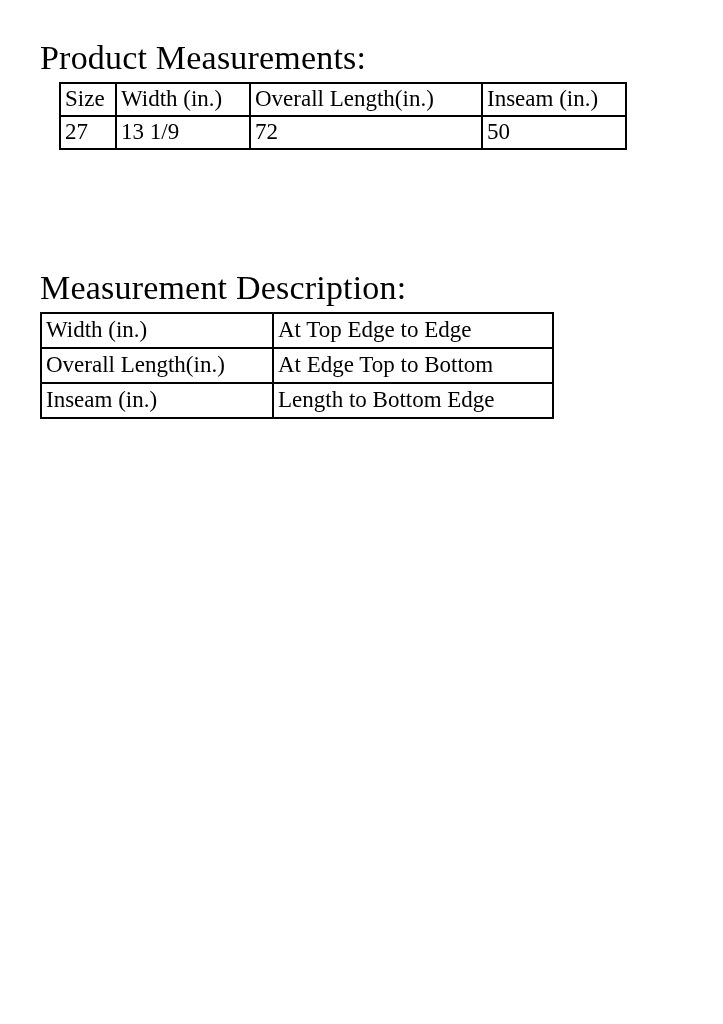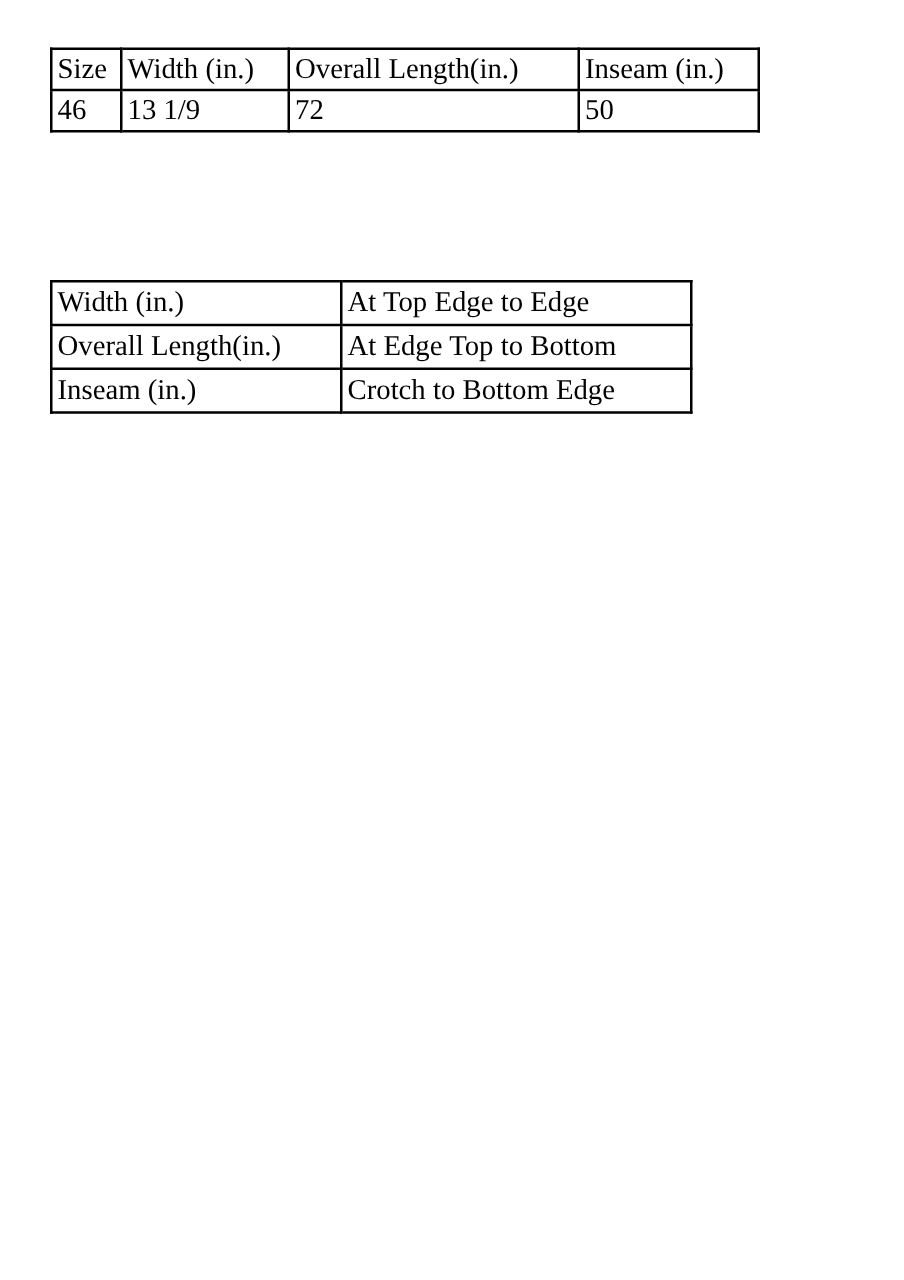--- a/index.html
+++ b/index.html
@@ -44,21 +44,21 @@
   }
   table.meas td, table.meas th {
     border: 2px solid #000000;
     padding: 2px 4px 3px 4px;
     text-align: left;
     font-weight: normal;
     vertical-align: top;
     white-space: nowrap;
   }
   
-  #product-measurements-table { width: 566px; }
+  #product-measurements-table { width: 566px; margin-left: 19px; }
   #product-measurements-table col.c0 { width: 56px; }
   #product-measurements-table col.c1 { width: 134px; }
   #product-measurements-table col.c2 { width: 232px; }
   #product-measurements-table col.c3 { width: 144px; }
 
   
   #measurement-description-table { width: 512px; }
   #measurement-description-table col.d0 { width: 232px; }
   #measurement-description-table col.d1 { width: 280px; }
 
@@ -66,66 +66,68 @@
     padding-top: 3px;
     padding-bottom: 4px;
   }
 </style>
 </head>
 <body>
 
 <div class="page">
 
   <div class="section">
+    <h1 class="section-title">Product Measurements:</h1>
 
     <table class="meas" id="product-measurements-table">
       <colgroup>
         <col class="c0">
           <col class="c1">
           <col class="c2">
           <col class="c3">
       </colgroup>
       <thead>
         <tr>
           <th>Size</th>
           <th>Width (in.)</th>
           <th>Overall Length(in.)</th>
           <th>Inseam (in.)</th>
         </tr>
       </thead>
       <tbody>
         <tr>
-          <td>46</td>
+          <td>27</td>
           <td>13 1/9</td>
           <td>72</td>
           <td>50</td>
         </tr>
       </tbody>
     </table>
   </div>
 
   <div class="spacer"></div>
 
   <div class="section">
+    <h1 class="section-title">Measurement Description:</h1>
 
     <table class="meas" id="measurement-description-table">
       <colgroup>
         <col class="d0">
           <col class="d1">
       </colgroup>
       <tbody>
         <tr>
           <td>Width (in.)</td>
           <td>At Top Edge to Edge</td>
         </tr>
         <tr>
           <td>Overall Length(in.)</td>
           <td>At Edge Top to Bottom</td>
         </tr>
         <tr>
           <td>Inseam (in.)</td>
-          <td>Crotch to Bottom Edge</td>
+          <td>Length to Bottom Edge</td>
         </tr>
       </tbody>
     </table>
   </div>
 
 </div>
 
 </body></html>

